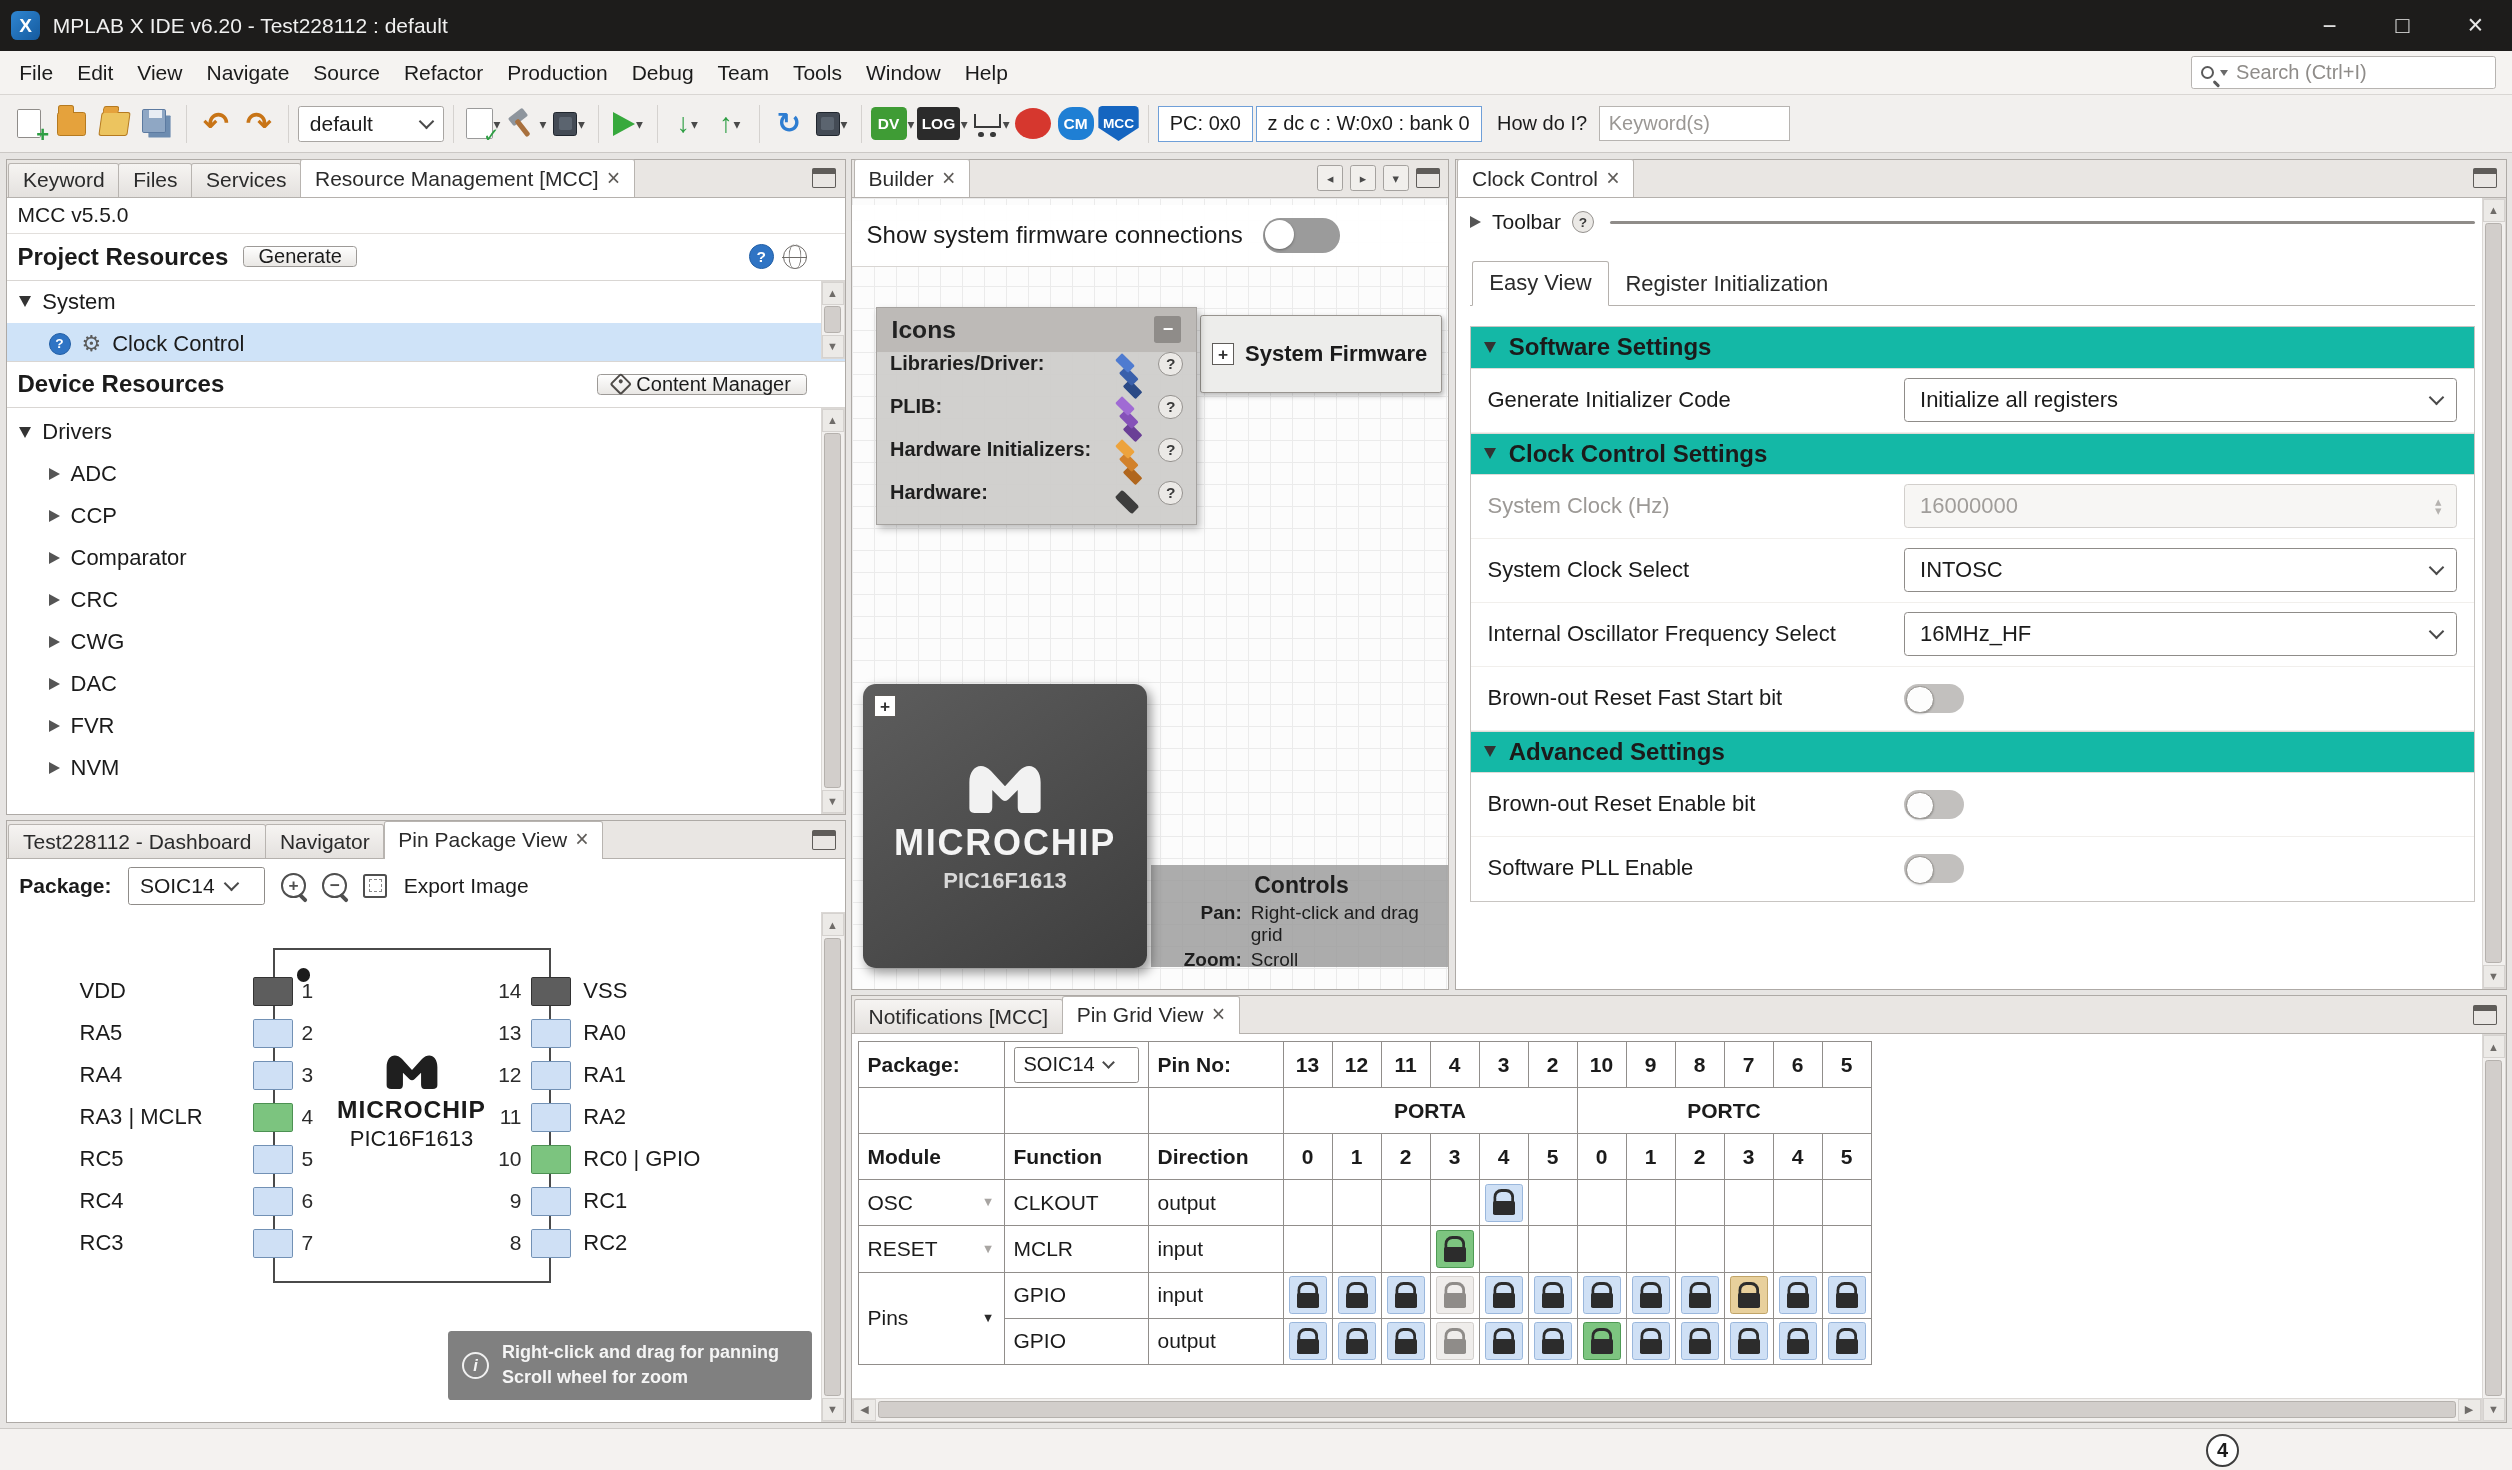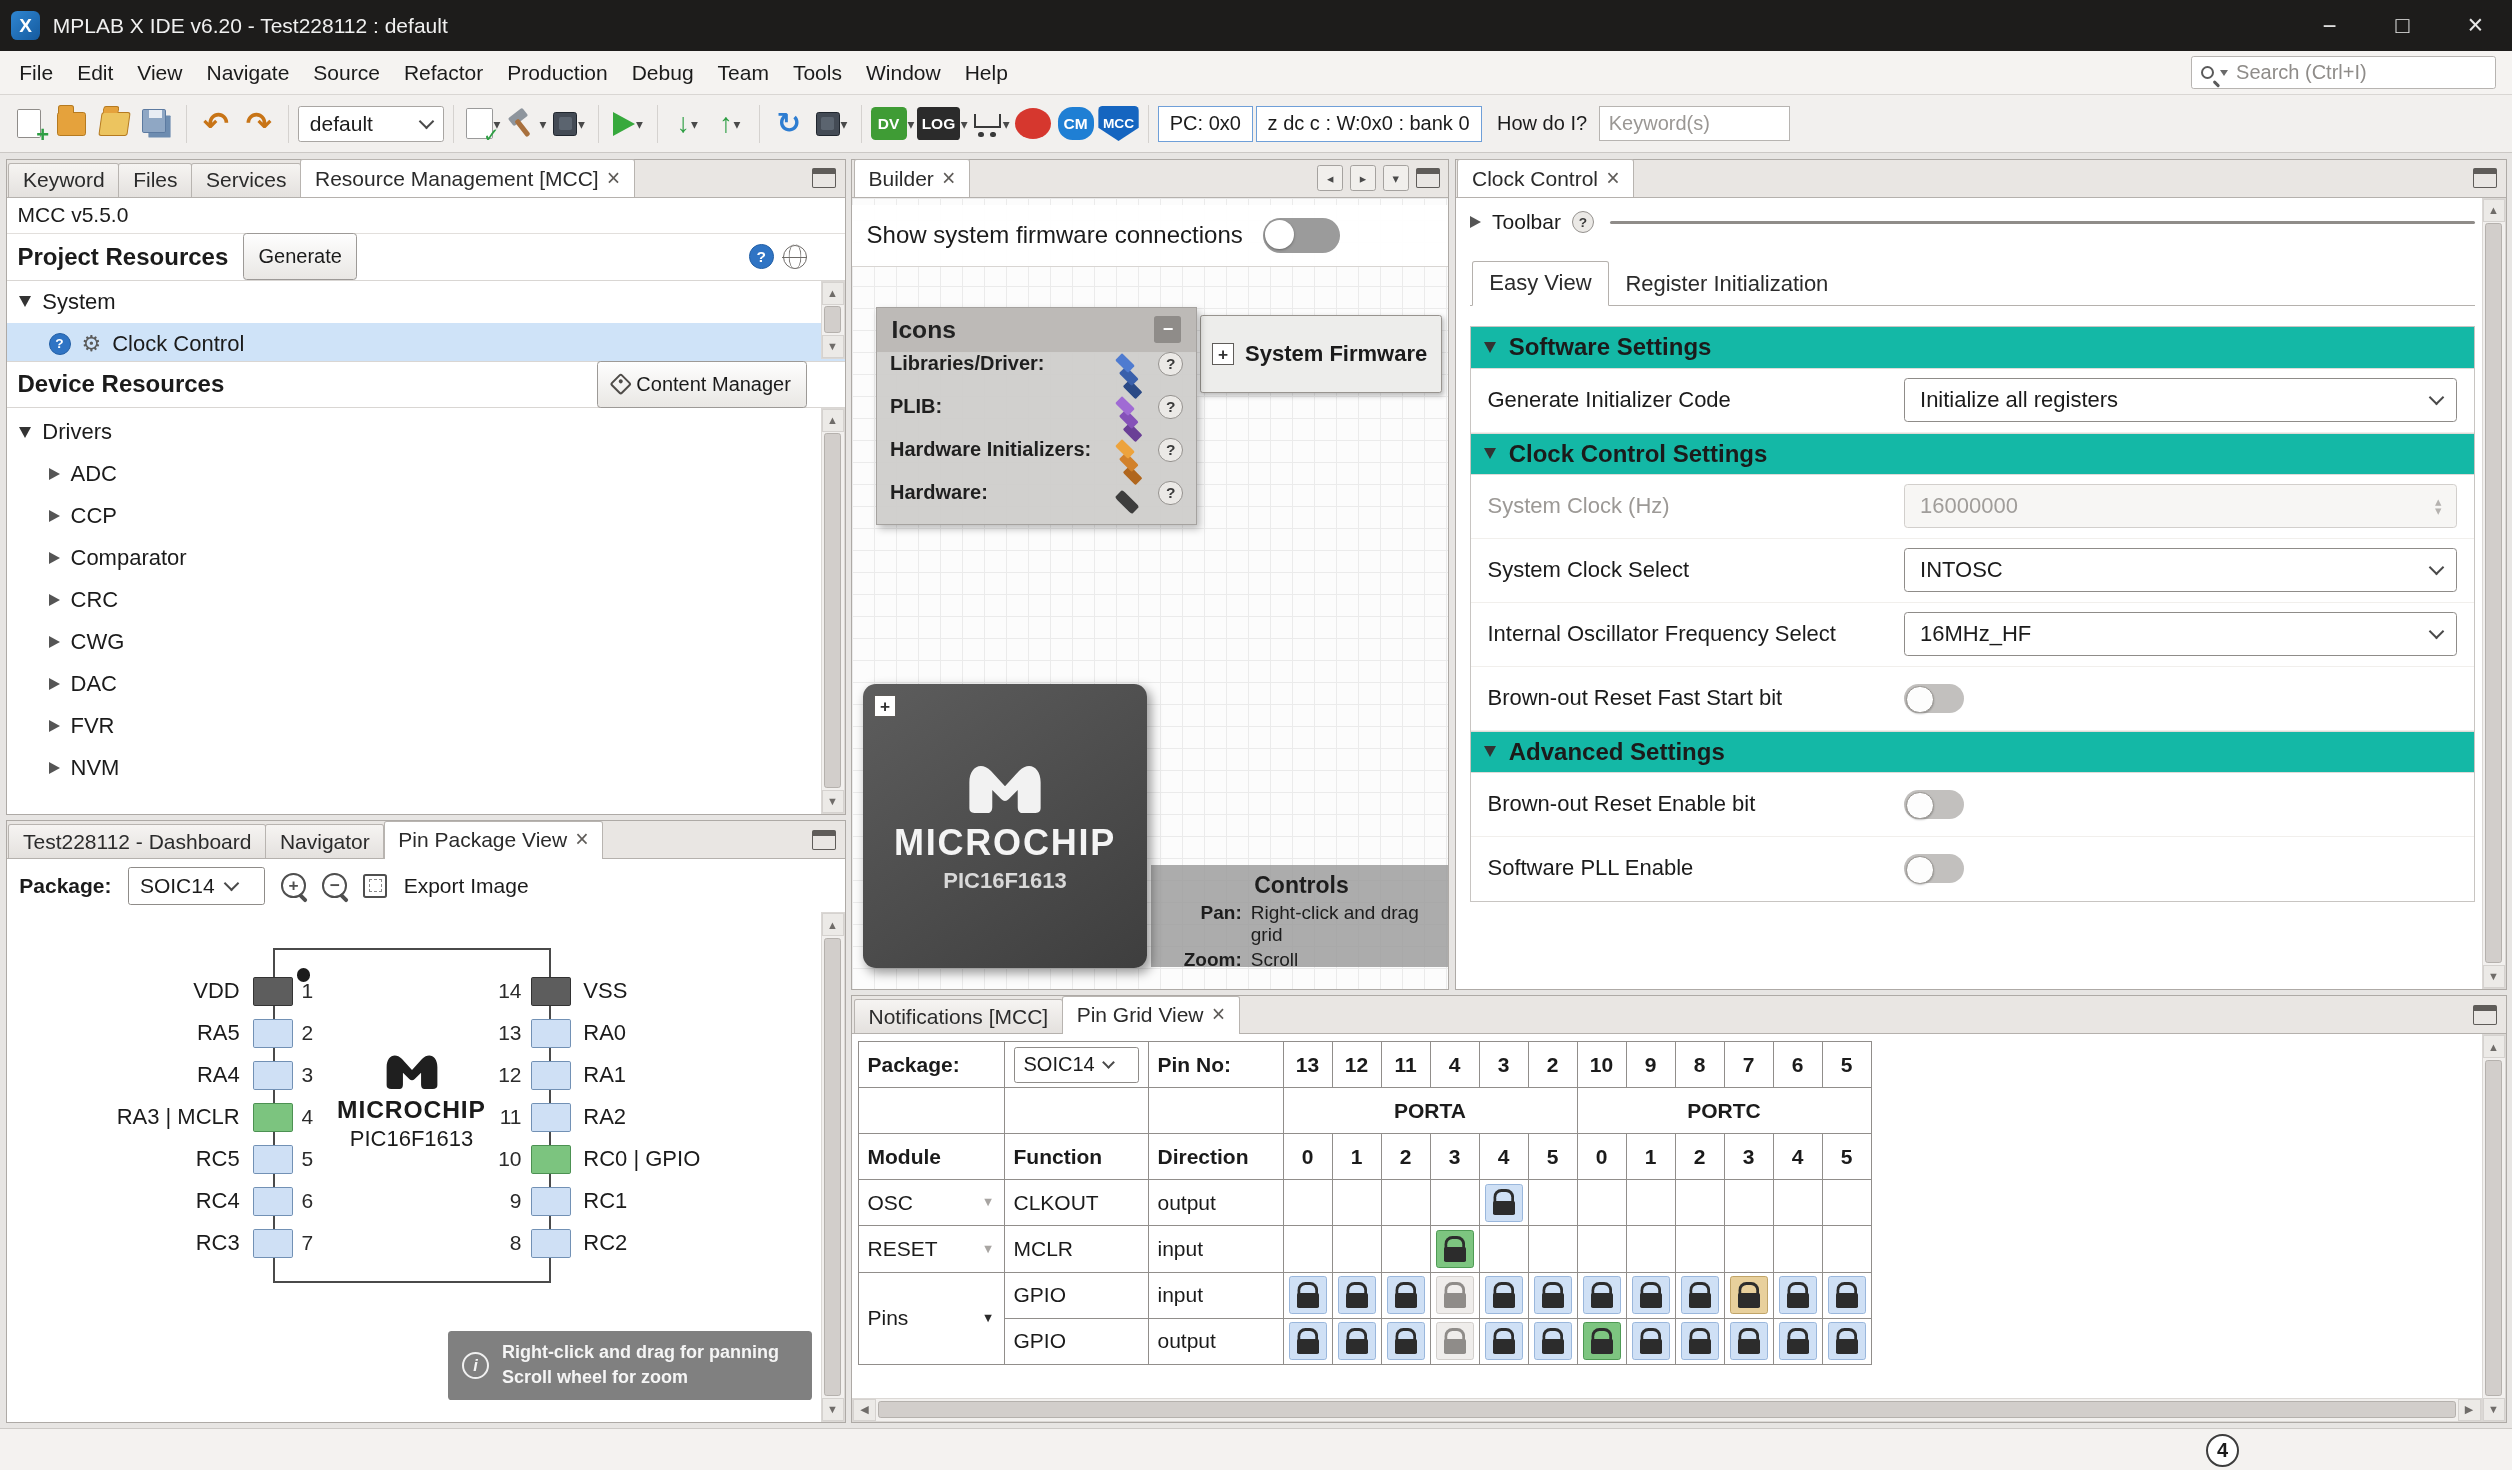--- a/index.html
+++ b/index.html
@@ -96,21 +96,21 @@
 .minibtn{width:25.5px;height:25.5px;border:0.9px solid #a5a29f;background:#f1efec;display:grid;place-items:center;font-size:12.8px;color:#4a4a4a;border-radius:2.7px;flex:0 0 auto}
 .minibtn.gl::before{content:"◂"}
 .minibtn.gr::before{content:"▸"}
 .minibtn.gd::before{content:"▾"}
 
 
 .res-content{flex:1;position:relative;overflow:hidden;display:flex;flex-direction:column}
 .mcc-version{height:36px;display:flex;align-items:center;padding:0 11px;font-weight:normal;font-size:21px;border-bottom:0.9px solid #e2dfdc;flex:0 0 auto}
 .sec-head{height:47px;display:flex;align-items:center;gap:14.6px;padding:0 11px;border-bottom:0.9px solid #d9d6d3;flex:0 0 auto}
 .sec-title{font-weight:bold;font-size:24px;white-space:nowrap}
-.btn{height:47px;padding:0 14.6px;border:0.9px solid #9d9a97;border-radius:3.6px;background:linear-gradient(#fefefe,#e9e7e4);display:flex;align-items:center;gap:8.2px;font-size:20px;flex:0 0 auto}
+.btn{height:21px;padding:0 14.6px;border:0.9px solid #9d9a97;border-radius:3.6px;background:linear-gradient(#fefefe,#e9e7e4);display:flex;align-items:center;gap:8.2px;font-size:20px;flex:0 0 auto}
 .sec-right{margin-left:auto;display:flex;align-items:center;gap:9px;margin-right:27px}
 .qc{width:24.6px;height:24.6px;border-radius:50%;background:#ebe9e6;border:0.9px solid #95928f;display:grid;place-items:center;font-size:15.5px;font-weight:bold;color:#3a3a3a;flex:0 0 auto}
 .qc::before{content:"?"}
 .qc.blue{background:#2f74c4;border-color:#2460a6;color:#fff}
 .qc.sm{width:22px;height:22px;font-size:13.7px}
 .globe{width:24px;height:24px;border:1.8px solid #6f6c69;border-radius:50%;position:relative;flex:0 0 auto}
 .globe::before{content:"";position:absolute;left:50%;top:-1.8px;bottom:-1.8px;width:11px;transform:translateX(-50%);border:1.8px solid #6f6c69;border-radius:50%;border-top:none;border-bottom:none}
 .globe::after{content:"";position:absolute;left:-1.8px;right:-1.8px;top:50%;border-top:1.8px solid #6f6c69}
 .tree-area-top{height:80px;overflow:hidden;flex:0 0 auto;position:relative}
 .tree-row{height:42px;display:flex;align-items:center;gap:11px;padding-left:42px;font-size:22px;white-space:nowrap}
@@ -148,21 +148,21 @@
 .fit-ic::before{content:"";position:absolute;inset:3.6px;border:1.8px dashed #8a8a8a}
 .pkg-canvas{flex:1;position:relative;overflow:hidden}
 .pkg-chip{position:absolute;left:266px;top:36px;width:278px;height:335px;border:2.7px solid #4a4a4a;background:#fff}
 .pkg-dot{position:absolute;left:290px;top:56px;width:13.7px;height:13.7px;border-radius:50%;background:#1c1c1c;z-index:3}
 .pkg-logo{position:absolute;left:266px;top:137px;width:278px;text-align:center;z-index:1}
 .pkg-logo .brand{font-weight:bold;font-size:24.6px;letter-spacing:0.9px;margin-top:1.8px}
 .pkg-logo .part{font-size:22px;margin-top:1.8px}
 .pkg-grid{position:absolute;left:73px;top:58px;z-index:2}
 .pkg-row{display:grid;grid-template-columns:173px 40px 42px 154px 42px 40px 173px;height:42px;align-items:center}
 .pkg-label{font-size:22px;white-space:nowrap}
-.pkg-label.r{text-align:right;padding-right:12.8px}
+.pkg-label.r{padding-right:12.8px}
 .pkg-label.l{padding-left:12.8px}
 .pkg-num{font-size:21px;color:#2b2b2b}
 .pkg-num.l{padding-left:9px}
 .pkg-num.r{padding-right:9px;text-align:right}
 .pkg-pin{height:29px;border-radius:1.8px}
 .pkg-pin.power{background:#5d5d5d;border:1.8px solid #333}
 .pkg-pin.io{background:#cfe0f5;border:1.8px solid #7291b5}
 .pkg-pin.alloc{background:#7cc47f;border:1.8px solid #4c9152}
 .hintbox{position:absolute;right:33px;bottom:22px;width:364px;height:69px;background:rgba(110,110,110,.88);border-radius:3.6px;color:#f5f5f5;display:flex;align-items:center;gap:12.8px;padding:0 14.6px}
 .info-circle{width:27px;height:27px;border-radius:50%;border:2.3px solid #f0f0f0;display:grid;place-items:center;font-size:16.4px;font-weight:bold;font-style:italic;flex:0 0 auto}

